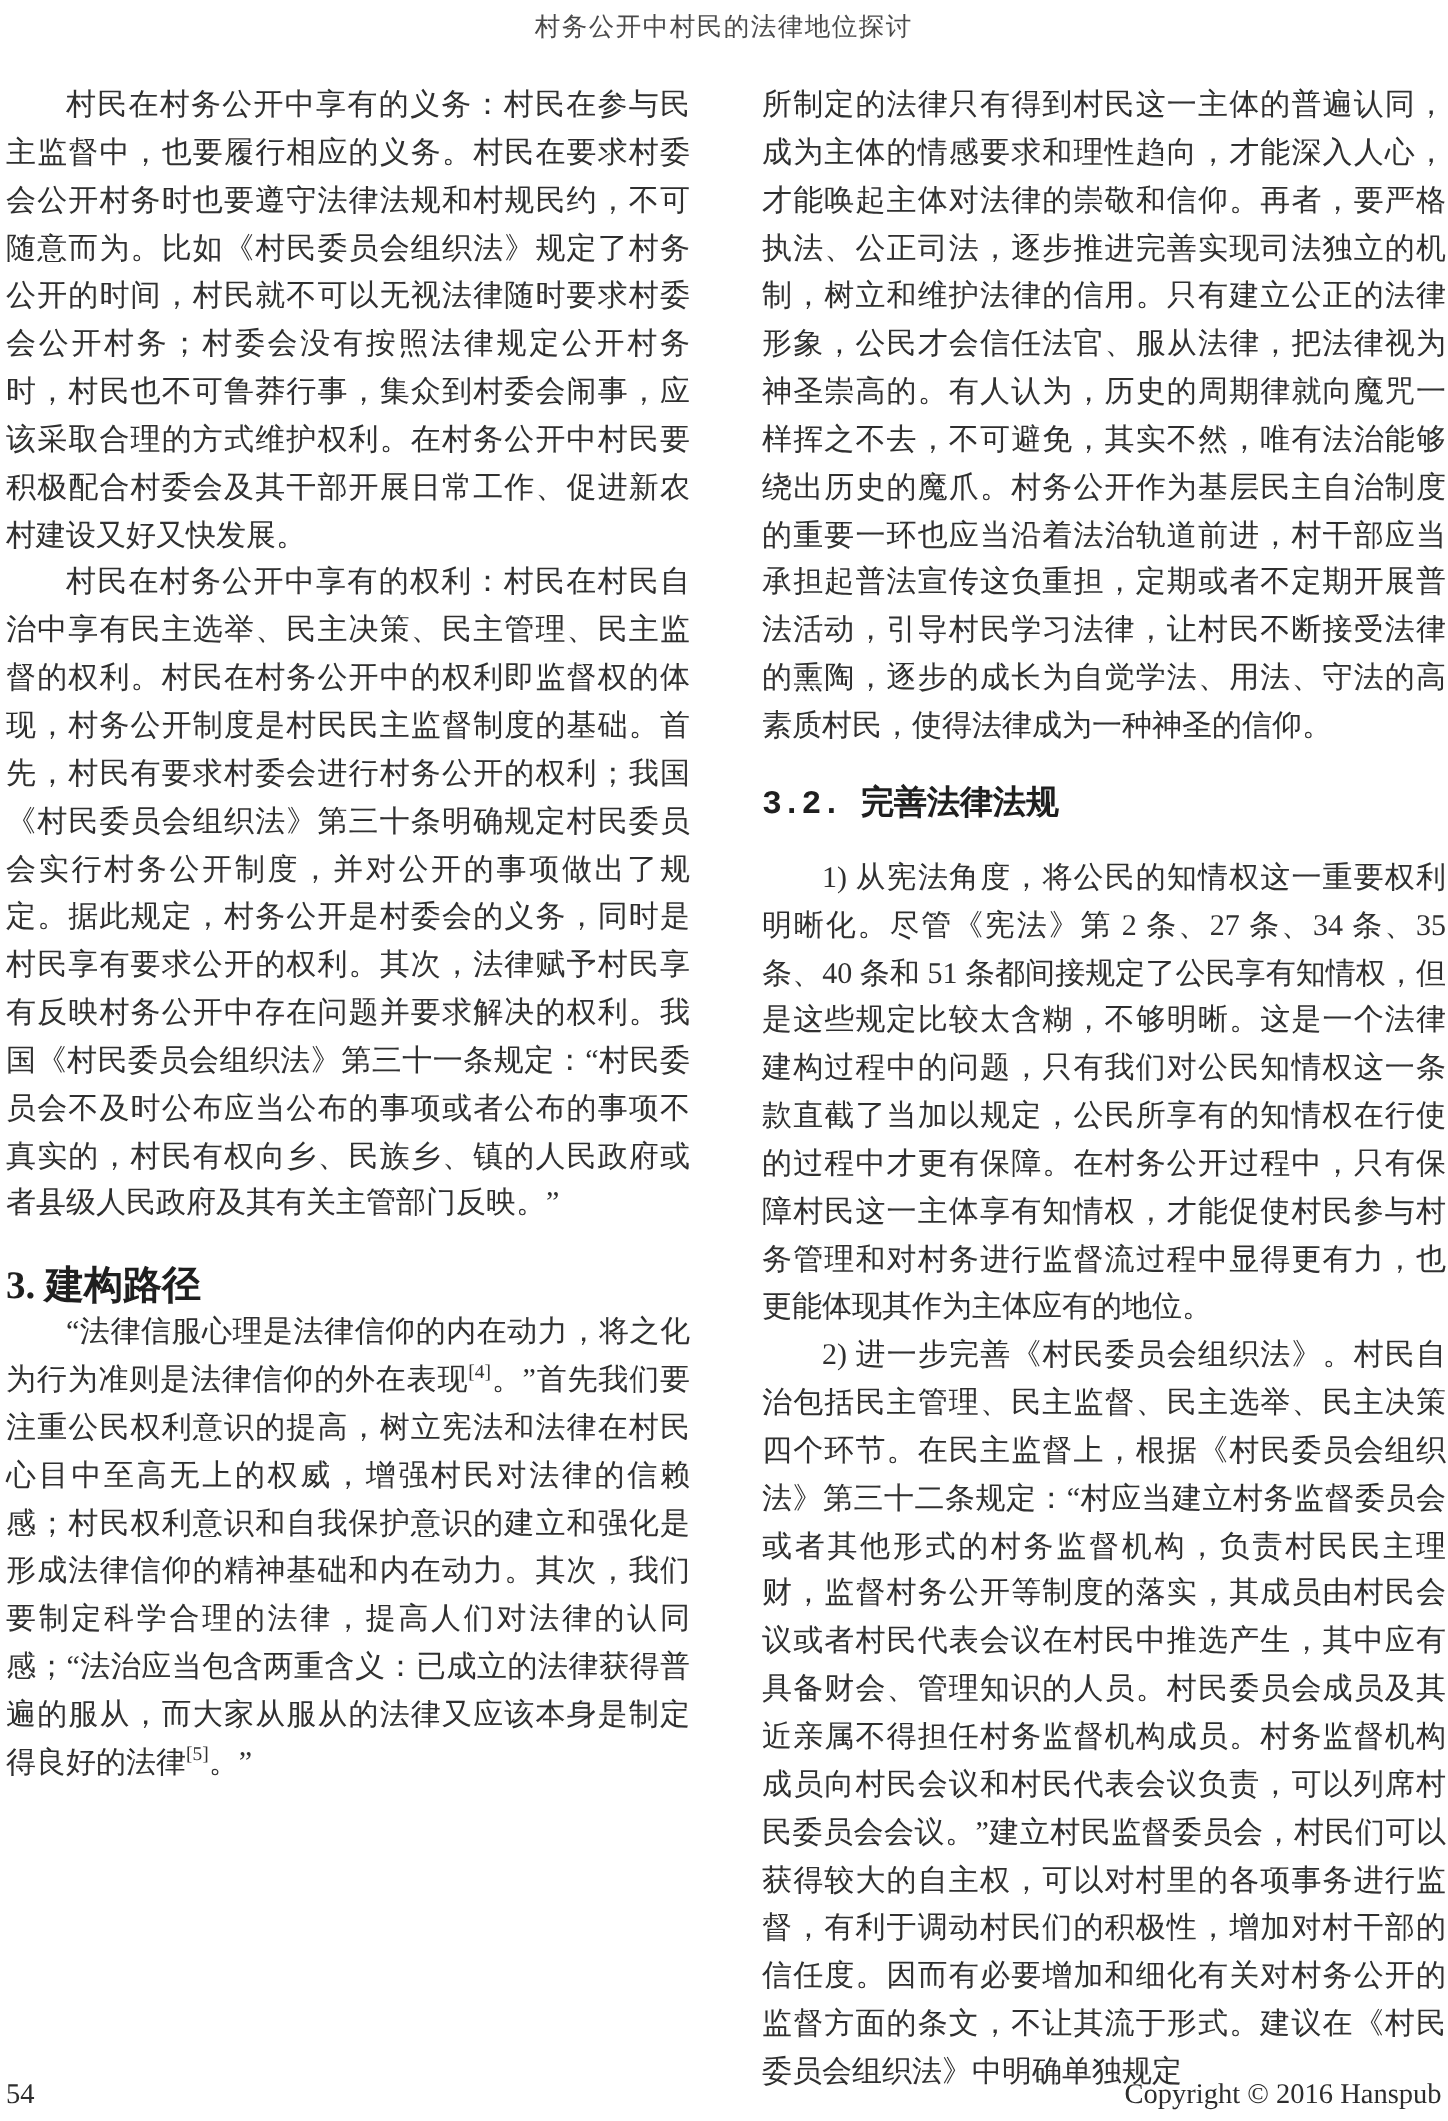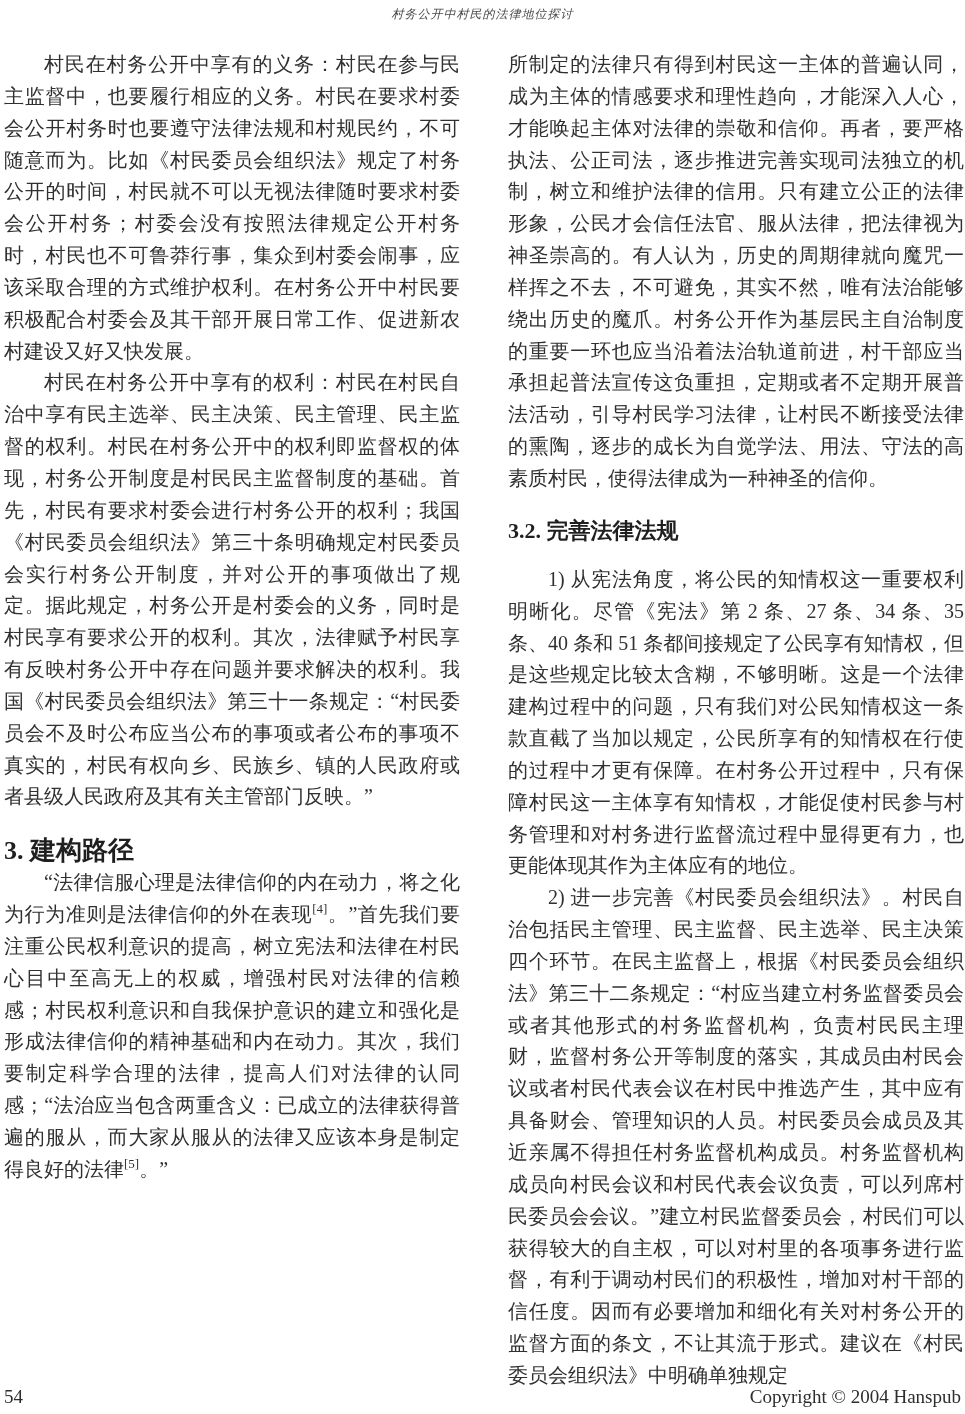--- a/index.html
+++ b/index.html
@@ -10,24 +10,23 @@
     height: 1414px;
     margin: 0 auto;
     background: #ffffff;
     font-family: "Liberation Serif", "DejaVu Serif", serif;
     color: #303030;
     overflow: hidden;
   }
   .running-head {
     padding-top: 6px;
     text-align: center;
-    font-size: 12px;
+    font-size: 17px;
     color: #4a4a4a;
     letter-spacing: 1px;
-    font-style: italic;
   }
   .columns {
     display: flex;
     gap: 48px;
     padding: 0 4px;
     margin-top: 26px;
   }
   .col {
     width: 456px;
     flex: 0 0 456px;
@@ -41,21 +40,21 @@
   h2.sec {
     font-family: "Liberation Serif", "DejaVu Serif", serif;
     font-size: 26px;
     line-height: 32px;
     font-weight: bold;
     color: #1f1f1f;
     margin: 22px 0 0 0;
     text-align: left;
   }
   h3.subsec {
-    font-family: Liberation Serif, serif;
+    font-family: Liberation Mono, monospace;
     font-size: 22px;
     line-height: 30px;
     font-weight: bold;
     color: #1f1f1f;
     margin: 21px 0 18px 0;
     text-align: left;
   }
   sup.ref {
     font-size: 13px;
     line-height: 0;
@@ -94,16 +93,16 @@
       <p class="noindent">所制定的法律只有得到村民这一主体的普遍认同，成为主体的情感要求和理性趋向，才能深入人心，才能唤起主体对法律的崇敬和信仰。再者，要严格执法、公正司法，逐步推进完善实现司法独立的机制，树立和维护法律的信用。只有建立公正的法律形象，公民才会信任法官、服从法律，把法律视为神圣崇高的。有人认为，历史的周期律就向魔咒一样挥之不去，不可避免，其实不然，唯有法治能够绕出历史的魔爪。村务公开作为基层民主自治制度的重要一环也应当沿着法治轨道前进，村干部应当承担起普法宣传这负重担，定期或者不定期开展普法活动，引导村民学习法律，让村民不断接受法律的熏陶，逐步的成长为自觉学法、用法、守法的高素质村民，使得法律成为一种神圣的信仰。</p>
       <h3 class="subsec">3.2. 完善法律法规</h3>
       <p class="indent">1) 从宪法角度，将公民的知情权这一重要权利明晰化。尽管《宪法》第 2 条、27 条、34 条、35 条、40 条和 51 条都间接规定了公民享有知情权，但是这些规定比较太含糊，不够明晰。这是一个法律建构过程中的问题，只有我们对公民知情权这一条款直截了当加以规定，公民所享有的知情权在行使的过程中才更有保障。在村务公开过程中，只有保障村民这一主体享有知情权，才能促使村民参与村务管理和对村务进行监督流过程中显得更有力，也更能体现其作为主体应有的地位。</p>
       <p class="indent">2) 进一步完善《村民委员会组织法》。村民自治包括民主管理、民主监督、民主选举、民主决策四个环节。在民主监督上，根据《村民委员会组织法》第三十二条规定：“村应当建立村务监督委员会或者其他形式的村务监督机构，负责村民民主理财，监督村务公开等制度的落实，其成员由村民会议或者村民代表会议在村民中推选产生，其中应有具备财会、管理知识的人员。村民委员会成员及其近亲属不得担任村务监督机构成员。村务监督机构成员向村民会议和村民代表会议负责，可以列席村民委员会会议。”建立村民监督委员会，村民们可以获得较大的自主权，可以对村里的各项事务进行监督，有利于调动村民们的积极性，增加对村干部的信任度。因而有必要增加和细化有关对村务公开的监督方面的条文，不让其流于形式。建议在《村民委员会组织法》中明确单独规定</p>
     </div>
 
   </div>
 
   <div class="footer">
     <span>54</span>
-    <span>Copyright © 2004 Hanspub</span>
+    <span>Copyright © 2016 Hanspub</span>
   </div>
 
 </div>
 
 </body></html>

